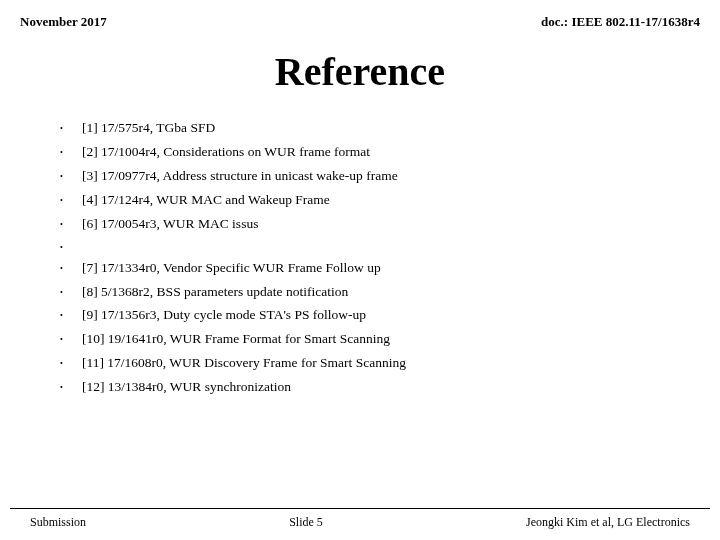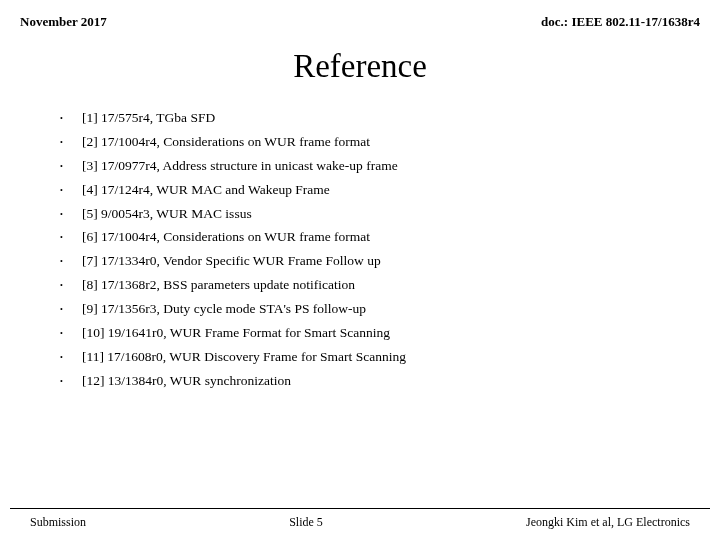--- a/index.html
+++ b/index.html
@@ -31,22 +31,22 @@
       font-size: 13px;
       font-weight: bold;
     }
 
     .title-section {
       text-align: center;
       padding: 18px 20px 20px 20px;
     }
 
     .title-section h1 {
-      font-size: 33px;
-      font-weight: normal;
+      font-size: 40px;
+      font-weight: bold;
       font-family: 'Times New Roman', Times, serif;
     }
 
     .references-list {
       padding: 4px 40px 0 60px;
       list-style: none;
     }
 
     .references-list li {
       display: flex;
@@ -111,33 +111,32 @@
     <li>
       <span class="bullet">•</span>
       <span class="ref-text"><strong>[3] 17/0977r4, Address structure in unicast wake-up frame</strong></span>
     </li>
     <li>
       <span class="bullet">•</span>
       <span class="ref-text"><strong>[4] 17/124r4, WUR MAC and Wakeup Frame</strong></span>
     </li>
     <li>
       <span class="bullet">•</span>
-      <span class="ref-text"><strong>[5] 9/0054r3, WUR MAC issus</strong></span>
+      <span class="ref-text"><strong>[6] 17/0054r3, WUR MAC issus</strong></span>
     </li>
     <li>
       <span class="bullet">•</span>
-      <span class="ref-text"><strong>[6] 17/1004r4, Considerations on WUR frame format</strong></span>
     </li>
     <li>
       <span class="bullet">•</span>
       <span class="ref-text"><strong>[7] 17/1334r0, Vendor Specific WUR Frame Follow up</strong></span>
     </li>
     <li>
       <span class="bullet">•</span>
-      <span class="ref-text"><strong>[8] 17/1368r2, BSS parameters update notification</strong></span>
+      <span class="ref-text"><strong>[8] 5/1368r2, BSS parameters update notification</strong></span>
     </li>
     <li>
       <span class="bullet">•</span>
       <span class="ref-text"><strong>[9] 17/1356r3, Duty cycle mode STA's PS follow-up</strong></span>
     </li>
     <li>
       <span class="bullet">•</span>
       <span class="ref-text"><strong>[10] 19/1641r0, WUR Frame Format for Smart Scanning</strong></span>
     </li>
     <li>

